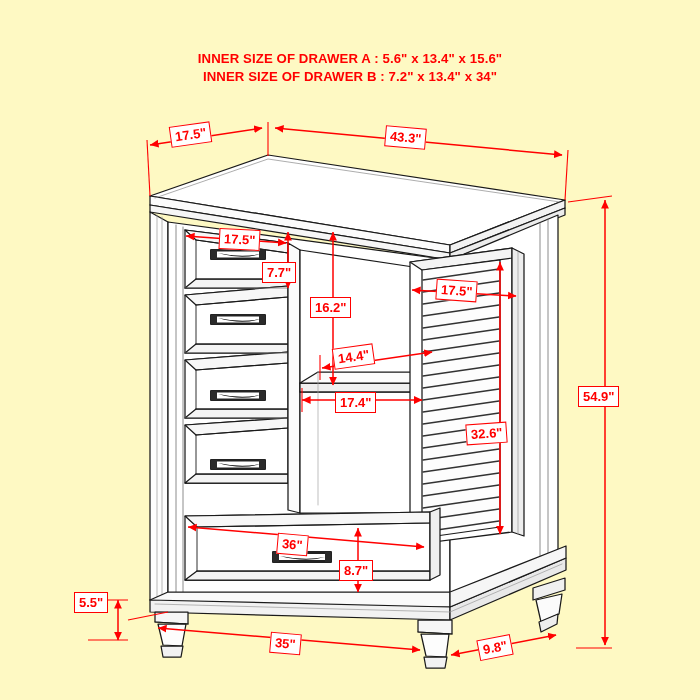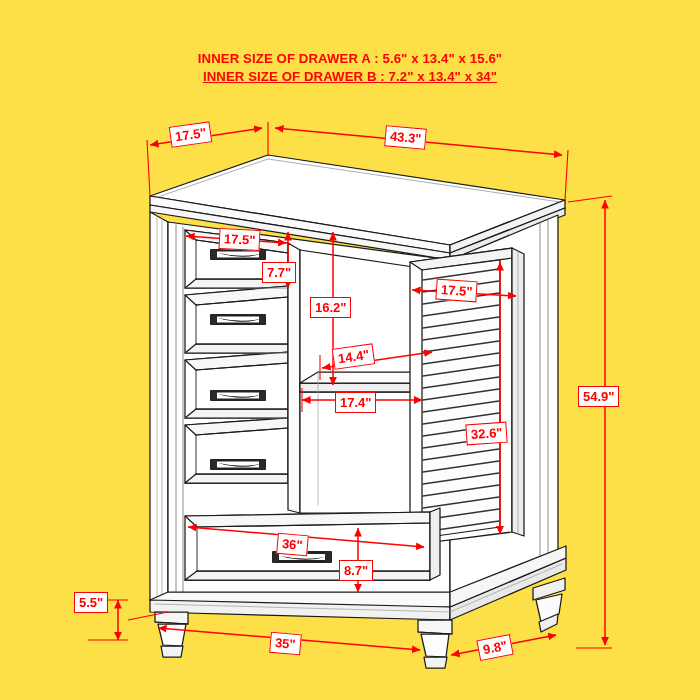--- a/index.html
+++ b/index.html
@@ -1,23 +1,23 @@
 <!DOCTYPE html>
 <html><head>
 <meta charset="utf-8">
 <style>
   html,body{margin:0;padding:0;background:#ffffff;}
   body{width:700px;height:700px;overflow:hidden;
        font-family:"Liberation Sans",sans-serif;}
-  #stage{position:relative;width:700px;height:700px;background:#fde047;}
+  #stage{position:relative;width:700px;height:700px;background:#fef9c3;}
   svg.layer{position:absolute;left:0;top:0;width:700px;height:700px;}
   .hdr{position:absolute;left:0;top:0;width:700px;text-align:center;
        color:#ff0000;font-weight:bold;font-size:13.2px;letter-spacing:.1px;}
   .hdr .l1{position:absolute;top:51px;width:700px;}
-  .hdr .l2{position:absolute;top:69px;width:700px;text-decoration:underline;}
+  .hdr .l2{position:absolute;top:69px;width:700px;}
   .dlabel{position:absolute;background:#ffffff;border:1.4px solid #ff0000;
           color:#ff0000;font-weight:bold;font-size:13px;line-height:1;
           padding:2.5px 4px 3.5px 4px;white-space:nowrap;
           transform-origin:50% 50%;}
 </style>
 </head>
 <body>
 
 <div id="stage">
 

